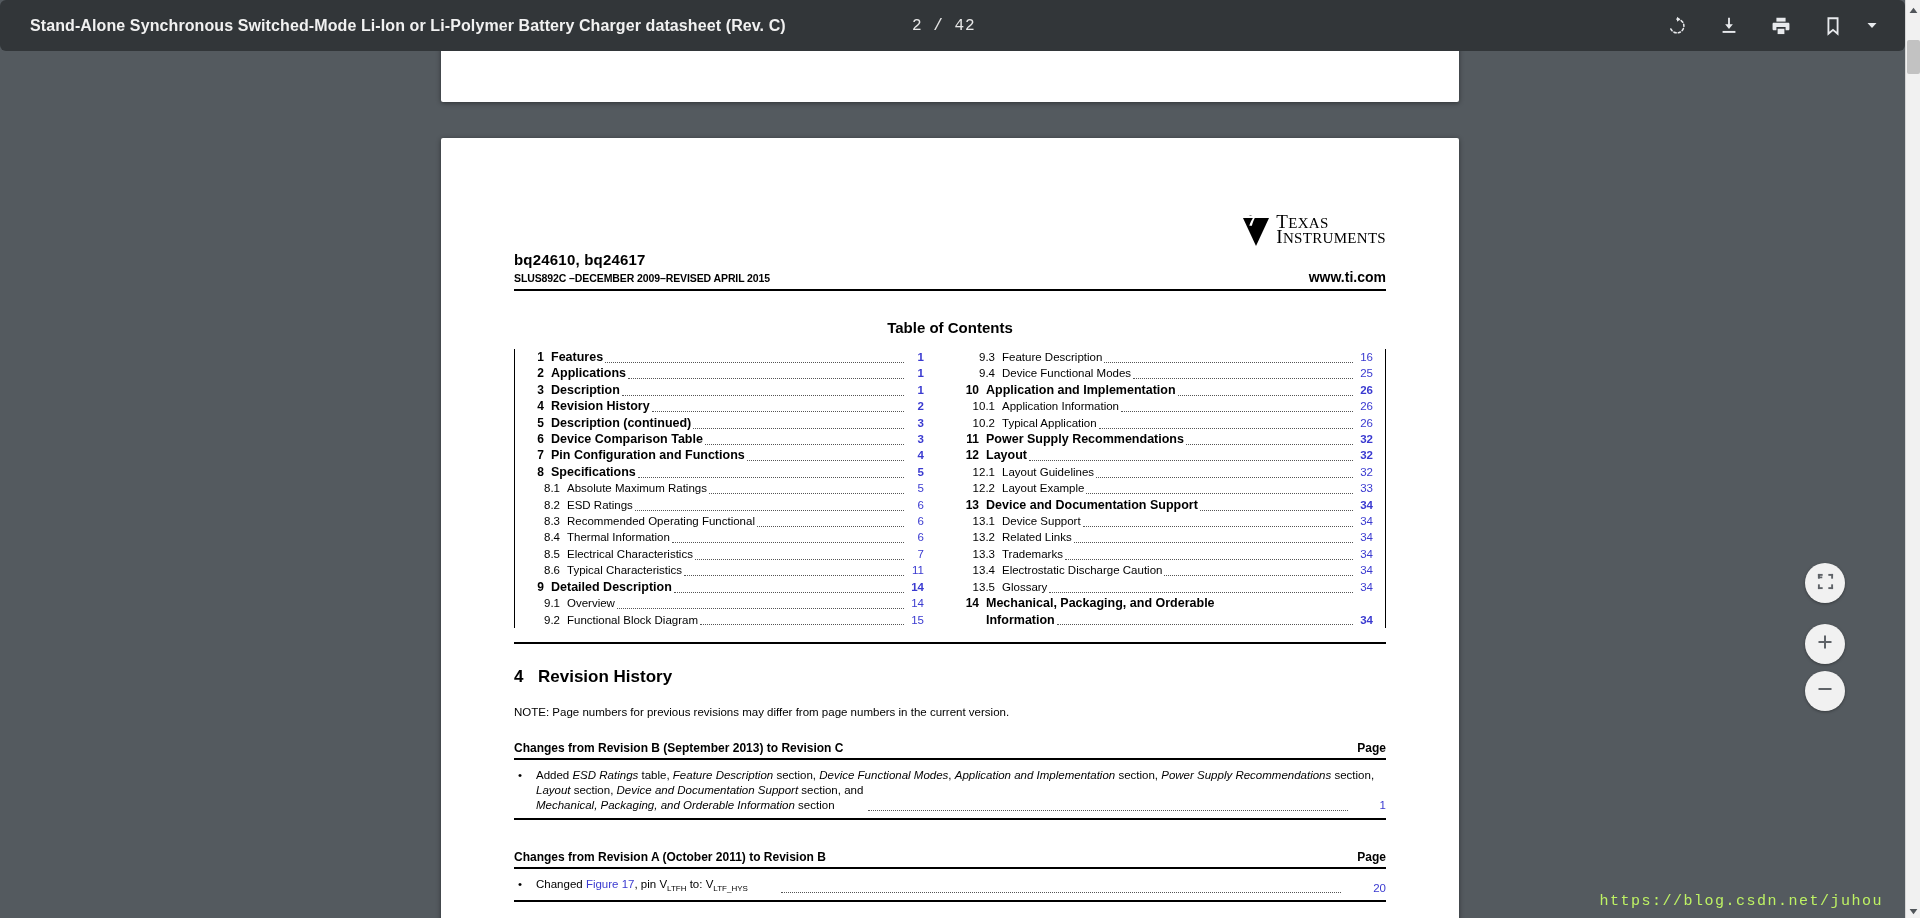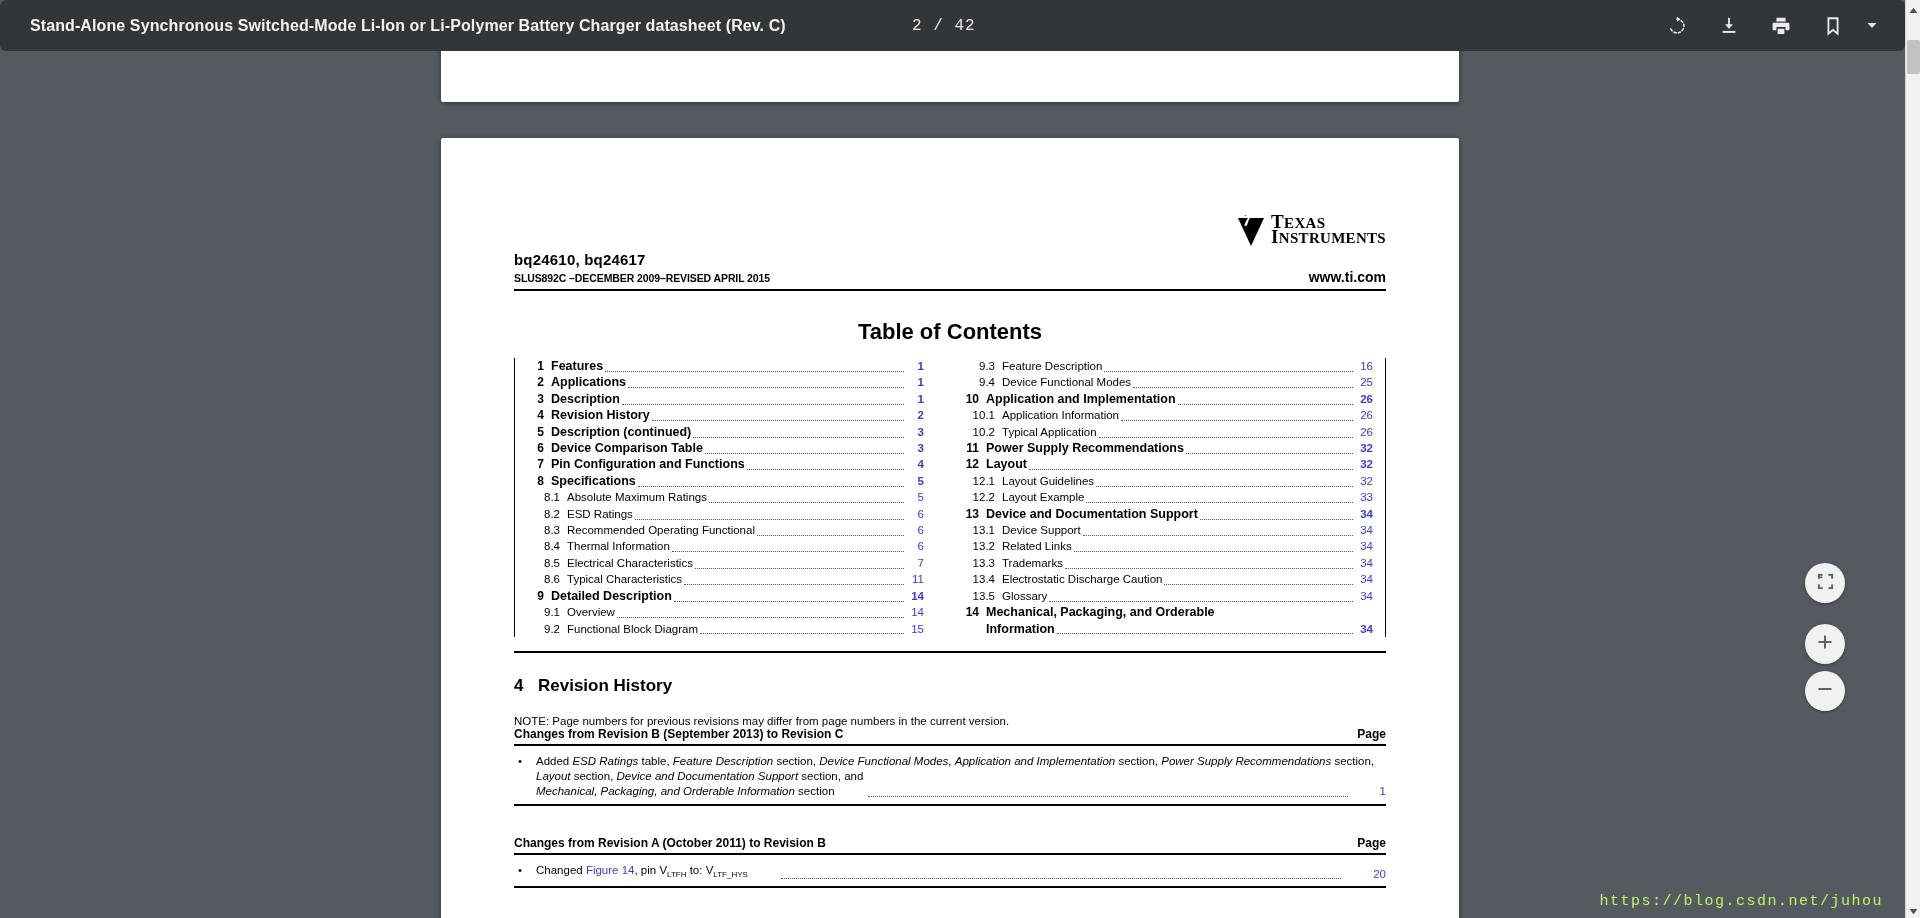--- a/index.html
+++ b/index.html
@@ -93,21 +93,20 @@
     font-family: "Liberation Sans", sans-serif;
     color: #000;
   }
 
   
   .ti-logo {
     position: absolute;
     right: 0px; top: 24px;
     display: flex; align-items: flex-start;
     gap: 5px;
-    font-weight: bold;
   }
   .ti-words {
     line-height: 14px;
     font-family: "Liberation Serif", serif;
     color: #000;
   }
   .ti-w1, .ti-w2 { display: block; white-space: nowrap; }
   .ti-w1 { font-size: 15px; letter-spacing: .3px; }
   .ti-w2 { font-size: 15px; letter-spacing: .3px; }
   .ti-cap { font-size: 19px; }
@@ -139,21 +138,21 @@
   }
 
   .page-body {
     position: absolute;
     left: 73px; top: 53px;
     width: 872px;
   }
 
   .toc-title {
     text-align: center;
-    font-size: 22px;
+    font-size: 15px;
     font-weight: bold;
     margin-top: 23px;
   }
 
   
   .toc-cols {
     display: flex;
     margin-top: 13px;
     gap: 0px;
   }
@@ -203,20 +202,21 @@
     margin-top: 23px;
     font-size: 17px;
     font-weight: bold;
   }
   .rev-h .rev-num { display: inline-block; width: 24px; }
   .rev-note {
     margin-top: 19px;
     font-size: 11.5px;
   }
   .rev-band {
+    margin-top: 23px;
     display: flex;
     justify-content: space-between;
     font-size: 12px;
     font-weight: bold;
     padding-bottom: 3px;
   }
   .rev-rule-thick { border-top: 2.2px solid #000; }
 
   .rev-item {
     display: flex;
@@ -628,21 +628,21 @@
         <div class="rev-band" style="margin-top:30px;">
           <span>Changes from Revision A (October 2011) to Revision B</span>
           <span>Page</span>
         </div>
         <div class="rev-rule-thick"></div>
 
         <div class="rev-item">
           <span class="rev-bullet">•</span>
           <span class="rev-body">
             <span class="lastline">
-              <span class="ll-text"><span>Changed </span><span class="link">Figure 14</span><span>, pin V</span><sub>LTFH</sub><span> to: V</span><sub>LTF_HYS</sub></span>
+              <span class="ll-text"><span>Changed </span><span class="link">Figure 17</span><span>, pin V</span><sub>LTFH</sub><span> to: V</span><sub>LTF_HYS</sub></span>
               <span class="ll-dots"></span>
               <span class="ll-page">20</span>
             </span>
           </span>
         </div>
         <div class="rev-rule-thick"></div>
 
       </div>
     </div>
   </div>

